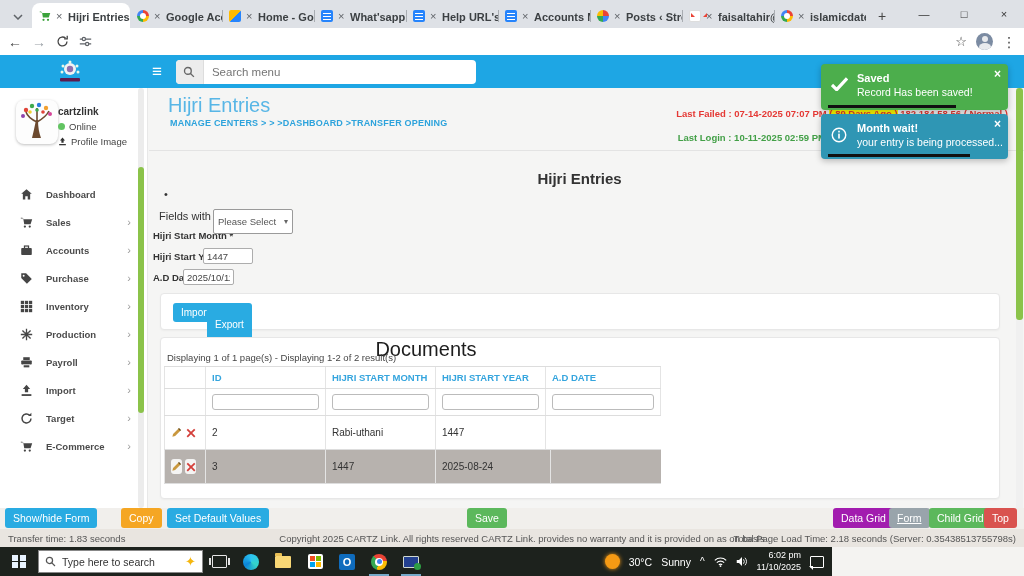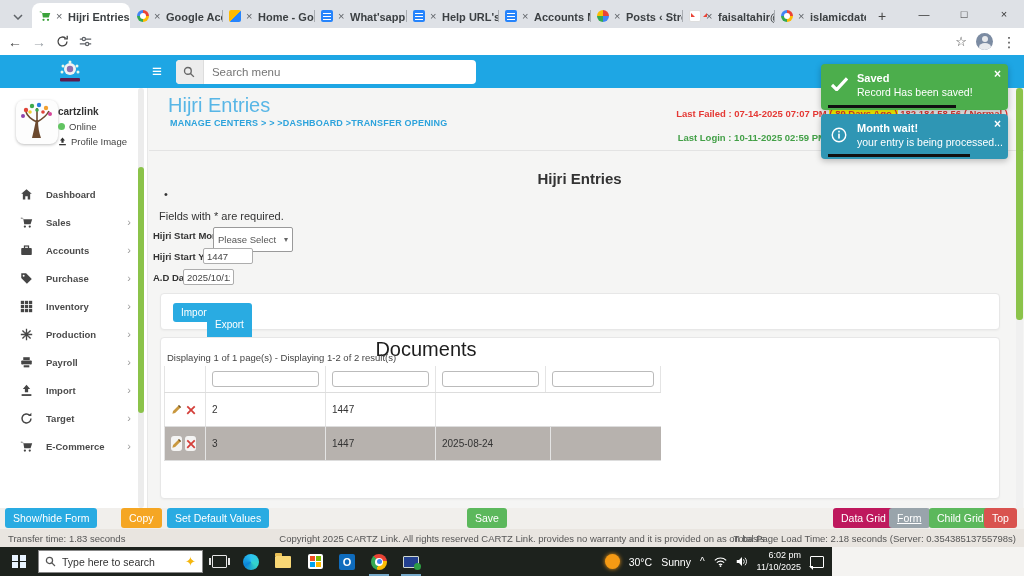--- a/index.html
+++ b/index.html
@@ -74,21 +74,21 @@
   .last-failed { position:absolute; right:16px; top:20px; font-size:9.5px; font-weight:bold; color:#e53935; white-space:nowrap; }
   .last-failed .hl { background:#ffff00; }
   .last-login { position:absolute; right:198px; top:44px; font-size:9.5px; font-weight:bold; color:#43a047; white-space:nowrap; }
   .divider { position:absolute; left:149px; right:0; top:62px; border-bottom:1px solid #e3e3e3; }
 
   
   .center-head { position:absolute; left:149px; right:14px; top:82px; text-align:center; font-size:15px; font-weight:bold; color:#333; }
   .bullet { position:absolute; left:164px; top:100px; font-size:11px; color:#333; }
   .req-note { position:absolute; left:159px; top:122px; font-size:11px; color:#333; }
   .f-label { position:absolute; font-size:9.5px; color:#333; font-weight:bold; }
-  .f-select { position:absolute; left:213px; top:139px; width:80px; height:25px; background:#fff; border:1px solid #9a9a9a; border-radius:2px; display:flex; align-items:center; justify-content:space-between; padding:0 4px; font-size:9.5px; color:#555; }
+  .f-select { position:absolute; left:213px; top:121px; width:80px; height:25px; background:#fff; border:1px solid #9a9a9a; border-radius:2px; display:flex; align-items:center; justify-content:space-between; padding:0 4px; font-size:9.5px; color:#555; }
   .f-input { position:absolute; height:16px; background:#fff; border:1px solid #adadad; border-radius:2px; font-size:9.5px; color:#444; padding:0 3px; font-family:"Liberation Sans", sans-serif; outline:none; }
 
   .card { position:absolute; background:#fff; border:1px solid #e7e7e7; border-radius:4px; box-shadow:0 1px 2px rgba(0,0,0,.04); }
   .card-ie { left:160px; top:205px; width:840px; height:37px; }
   .btn { display:inline-block; color:#fff; font-size:10px; border-radius:3px; text-align:center; }
   .btn-blue { background:#29abe2; }
   .b-import { position:absolute; left:12px; top:9px; padding:4px 8px; }
   .b-export { position:absolute; left:46px; top:9px; padding:16px 8px; }
 
   
@@ -122,21 +122,21 @@
   .t-msg { position:absolute; left:36px; top:22px; font-size:10.5px; }
   .t-prog { position:absolute; left:7px; bottom:2px; height:3px; background:#111; }
   .toast-saved .t-prog { width:128px; }
   .toast-wait .t-prog { width:142px; }
 
   
   .footerbar { position:absolute; top:508px; left:0; width:1024px; height:21px; background:#f1efec; }
   .fb { position:absolute; top:0; height:20px; line-height:20px; padding:0 8px; font-size:10.5px; }
   .fb-show { left:5px; } .fb-copy { left:121px; background:#f5a623; } .fb-def { left:167px; }
   .fb-save { left:467px; background:#5cb85c; }
-  .fb-data { left:833px; background:#be185d;text-align:right; } .fb-form { left:889px; background:#99a4ab;text-decoration:underline; }
+  .fb-data { left:833px; background:#a21caf;text-align:right; } .fb-form { left:889px; background:#99a4ab;text-decoration:underline; }
   .fb-child { left:929px; background:#5cb85c; } .fb-top { left:984px; background:#d9534f; }
 
   
   .statusline { position:absolute; top:529px; left:0; width:1024px; height:18px; background:#e9e5e0; font-size:9.5px; color:#555; }
   .st-left { position:absolute; left:8px; top:4px; }
   .st-center { position:absolute; left:250px; right:230px; top:4px; text-align:center; }
   .st-right { position:absolute; right:8px; top:4px; }
 
   
   .taskbar { position:absolute; top:547px; left:0; width:832px; height:29px; background:#1d221d; display:flex; align-items:center; }
@@ -464,20 +464,27 @@
 
     <div class="card card-ie">
       <span class="btn btn-blue b-import">Import</span>
       <span class="btn btn-blue b-export">Export</span>
     </div>
 
     <div class="card card-docs">
       <div class="docs-title">Documents</div>
       <div class="paging">Displaying 1 of 1 page(s)  -  Displaying 1-2 of 2 result(s)</div>
       <div class="grid">
+        <div class="g-row head">
+          <div class="g-cell c0"></div>
+          <div class="g-cell c1">ID</div>
+          <div class="g-cell c2">HIJRI START MONTH</div>
+          <div class="g-cell c3">HIJRI START YEAR</div>
+          <div class="g-cell c4">A.D DATE</div>
+        </div>
         <div class="g-row filter">
           <div class="g-cell c0"></div>
           <div class="g-cell c1">
               <input style="">
             </div>
           <div class="g-cell c2">
               <input style="">
             </div>
           <div class="g-cell c3">
               <input style="">
@@ -494,20 +501,21 @@
                   <path d="M11 2l3 3" stroke="#6b4f1d" stroke-width="2"></path>
                 </svg>
               </span>
             <span class="act-ico">
                 <svg width="10" height="10" viewBox="0 0 16 16">
                   <path d="M3 1l5 5 5-5 2 2-5 5 5 5-2 2-5-5-5 5-2-2 5-5-5-5z" fill="#d43f3a"></path>
                 </svg>
               </span>
           </div>
           <div class="g-cell c1">2</div>
+          <div class="g-cell c2">Rabi-uthani</div>
           <div class="g-cell c3">1447</div>
         </div>
         <div class="g-row data sel">
           <div class="g-cell c0">
             <span class="act-ico">
                 <svg width="11" height="11" viewBox="0 0 16 16">
                   <path d="M2 14l1-4 8-8 3 3-8 8z" fill="#c9983f"></path>
                   <path d="M11 2l3 3" stroke="#6b4f1d" stroke-width="2"></path>
                 </svg>
               </span>

